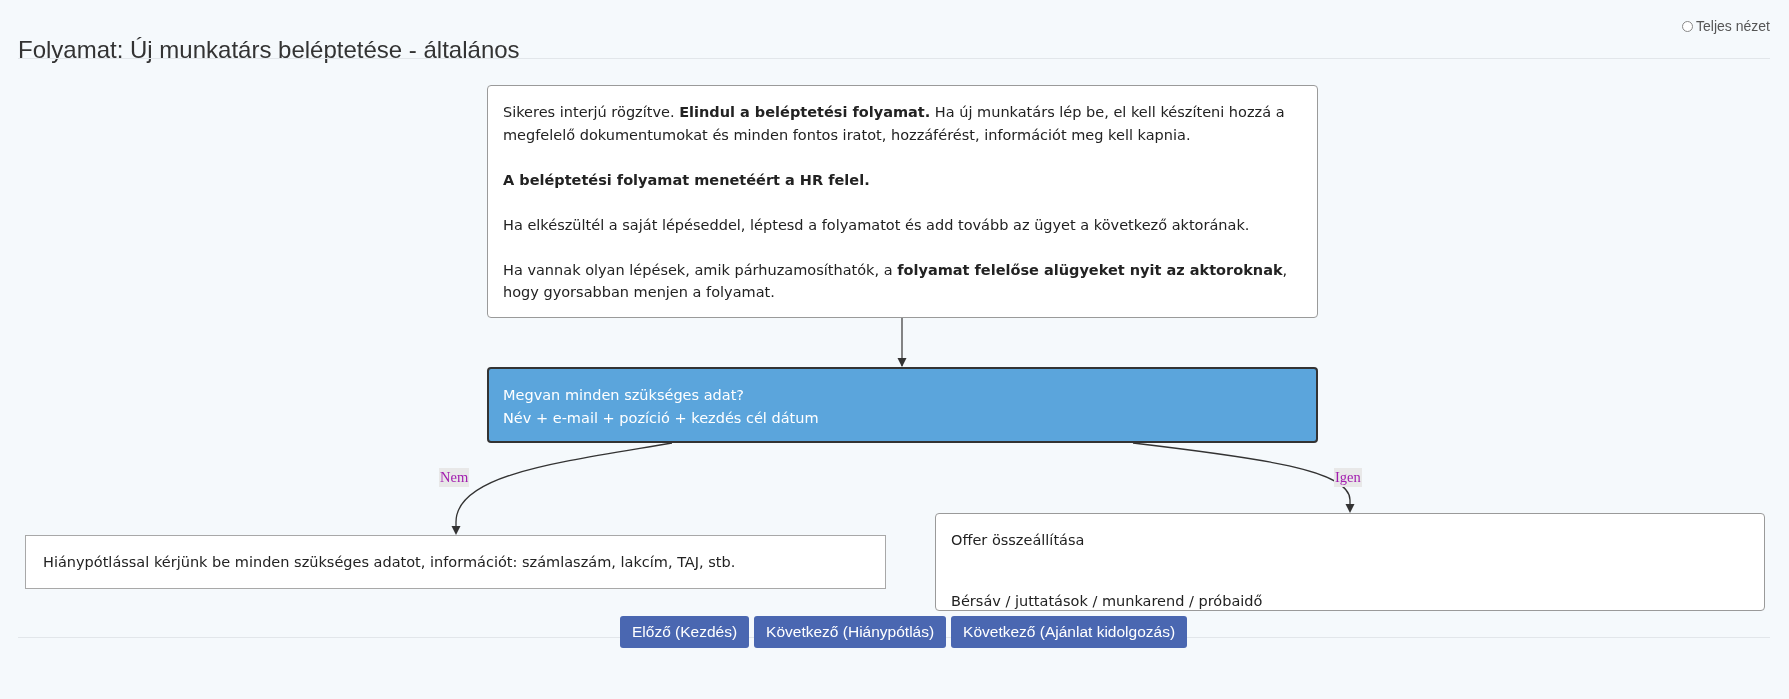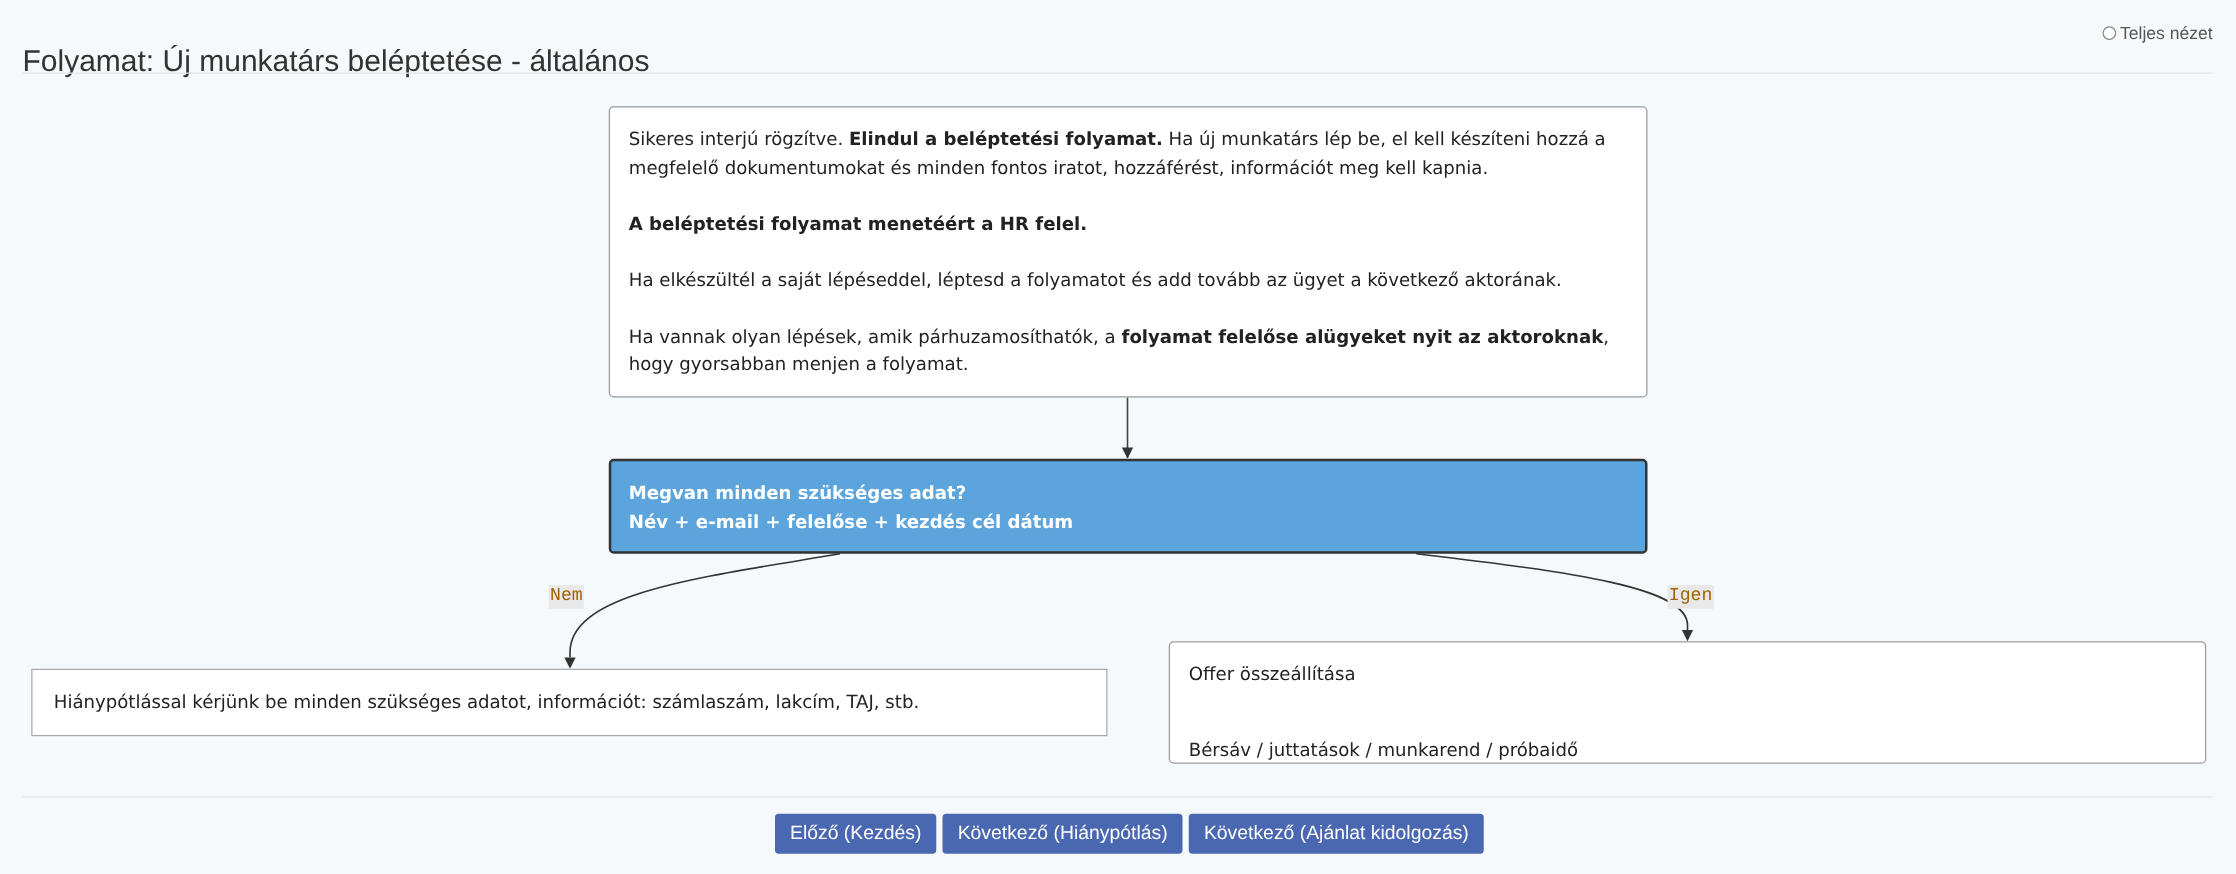--- a/index.html
+++ b/index.html
@@ -40,43 +40,43 @@
   .node b { font-weight:bold; }
   .node-intro {
     left:487px; top:85px; width:831px; height:233px;
     background:#fff; border:1px solid #9a9a9a; border-radius:4px;
     padding:15px 15px;
   }
   .node-intro p + p { margin-top:22.5px; }
   .node-decision {
     left:487px; top:367px; width:831px; height:76px;
     background:#5ba5dc; border:2px solid #333; border-radius:4px;
-    color:#fff; padding:15px 14px;font-weight:bold;
+    color:#fff; padding:15px 14px;
   }
   .node-missing {
     left:25px; top:535px; width:861px; height:54px;
     background:#fff; border:1px solid #a8a8a8;
     padding:15px 17px;
   }
   .node-offer {
     left:935px; top:513px; width:830px; height:98px;
     background:#fff; border:1px solid #9a9a9a; border-radius:4px;
     padding:15px 15px;
   }
   .node-offer p + p { margin-top:38px; }
 
   .edge-label {
-    position:absolute; font-size:14.5px; color:#a16207;
+    position:absolute; font-size:14.5px; color:#a21caf;
     background:#e8e8e8; padding:0 1px; line-height:19px;
-    font-family:Liberation Mono, monospace;
+    font-family:Liberation Serif, serif;
   }
   .label-nem { left:439px; top:468px; }
   .label-igen { left:1334px; top:468px; }
 
-  .btn-row { position:absolute; top:651px; left:620px; display:flex; gap:5px; }
+  .btn-row { position:absolute; top:616px; left:620px; display:flex; gap:5px; }
   .btn {
     background:#4a67b1; color:#fff; border:none; border-radius:3px;
     font-family:"Liberation Sans", sans-serif; font-size:15.5px;
     height:32px; padding:0 12px; cursor:pointer;
     box-sizing:border-box;
   }
 </style>
 </head>
 <body>
 
@@ -109,21 +109,21 @@
 
   <div class="node node-intro">
     <p><span>Sikeres interjú rögzítve. </span><b>Elindul a beléptetési folyamat.</b><span> Ha új munkatárs lép be, el kell készíteni hozzá a megfelelő dokumentumokat és minden fontos iratot, hozzáférést, információt meg kell kapnia.</span></p>
     <p><b>A beléptetési folyamat menetéért a HR felel.</b></p>
     <p>Ha elkészültél a saját lépéseddel, léptesd a folyamatot és add tovább az ügyet a következő aktorának.</p>
     <p><span>Ha vannak olyan lépések, amik párhuzamosíthatók, a </span><b>folyamat felelőse alügyeket nyit az aktoroknak</b><span>, hogy gyorsabban menjen a folyamat.</span></p>
   </div>
 
   <div class="node node-decision">
     <p>Megvan minden szükséges adat?</p>
-    <p>Név + e-mail + felelőse + kezdés cél dátum</p>
+    <p>Név + e-mail + pozíció + kezdés cél dátum</p>
   </div>
 
   <span class="edge-label label-nem">Nem</span>
   <span class="edge-label label-igen">Igen</span>
 
   <div class="node node-missing">
     <p>Hiánypótlással kérjünk be minden szükséges adatot, információt: számlaszám, lakcím, TAJ, stb.</p>
   </div>
 
   <div class="node node-offer">

